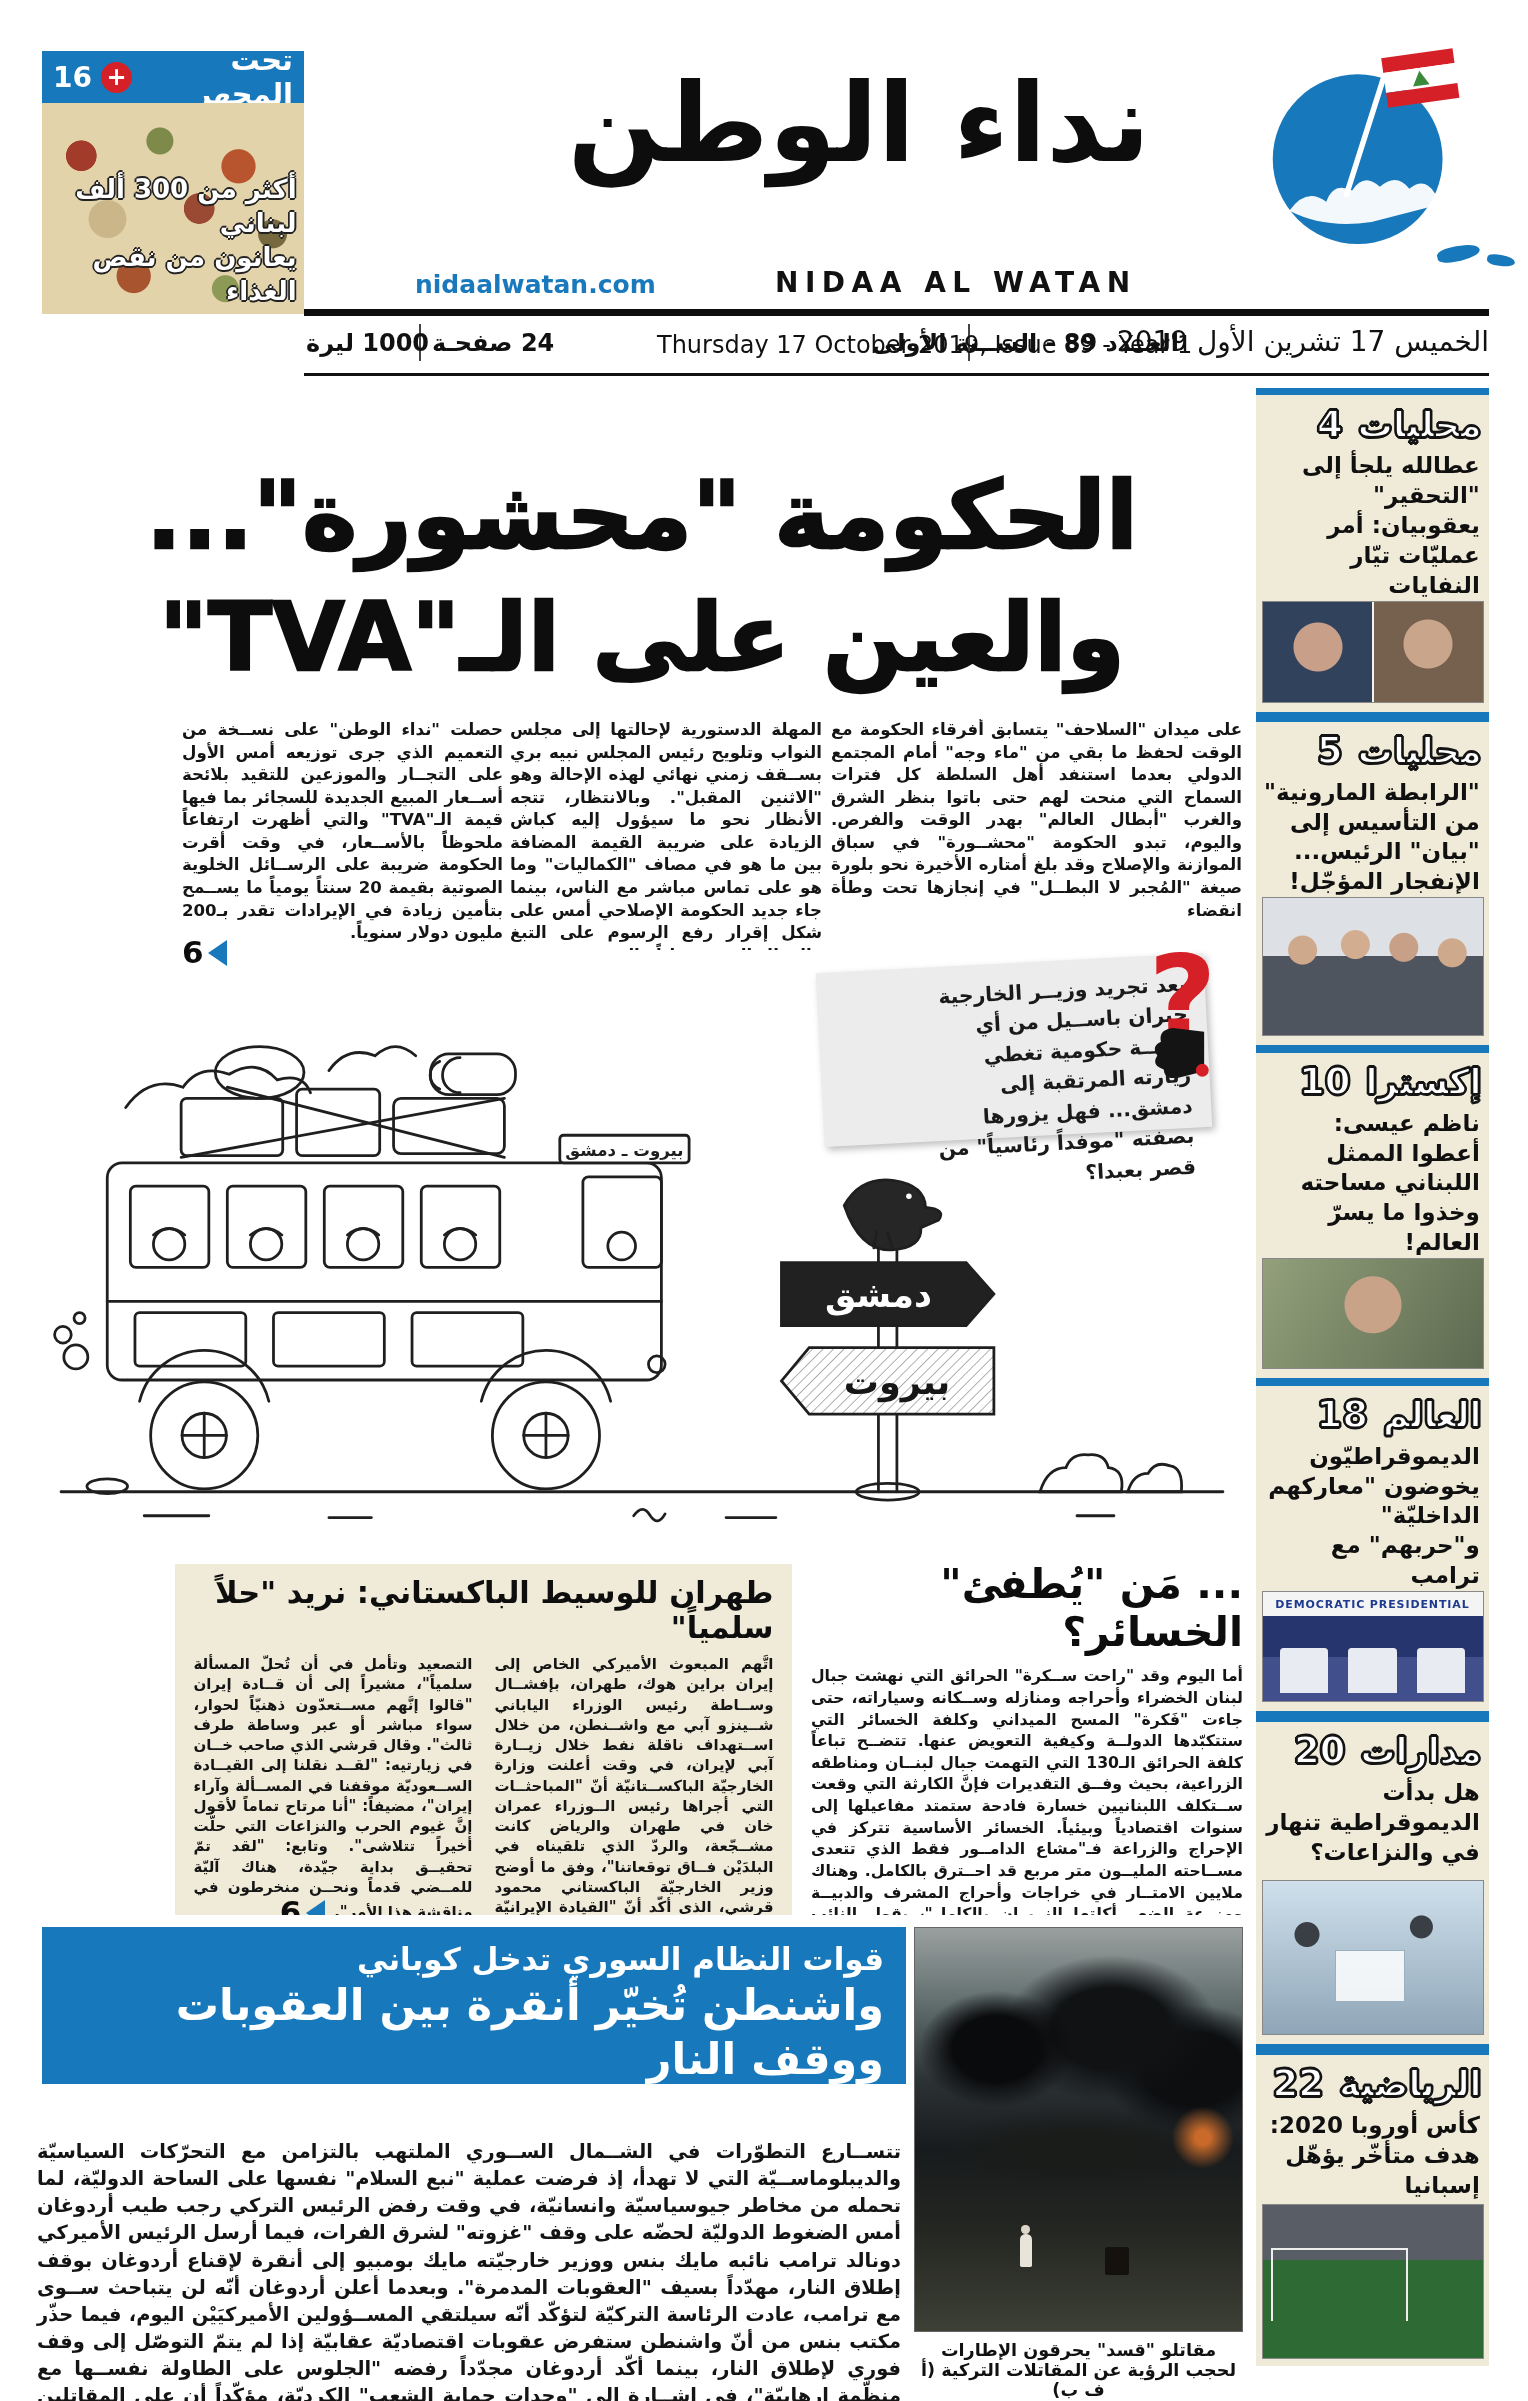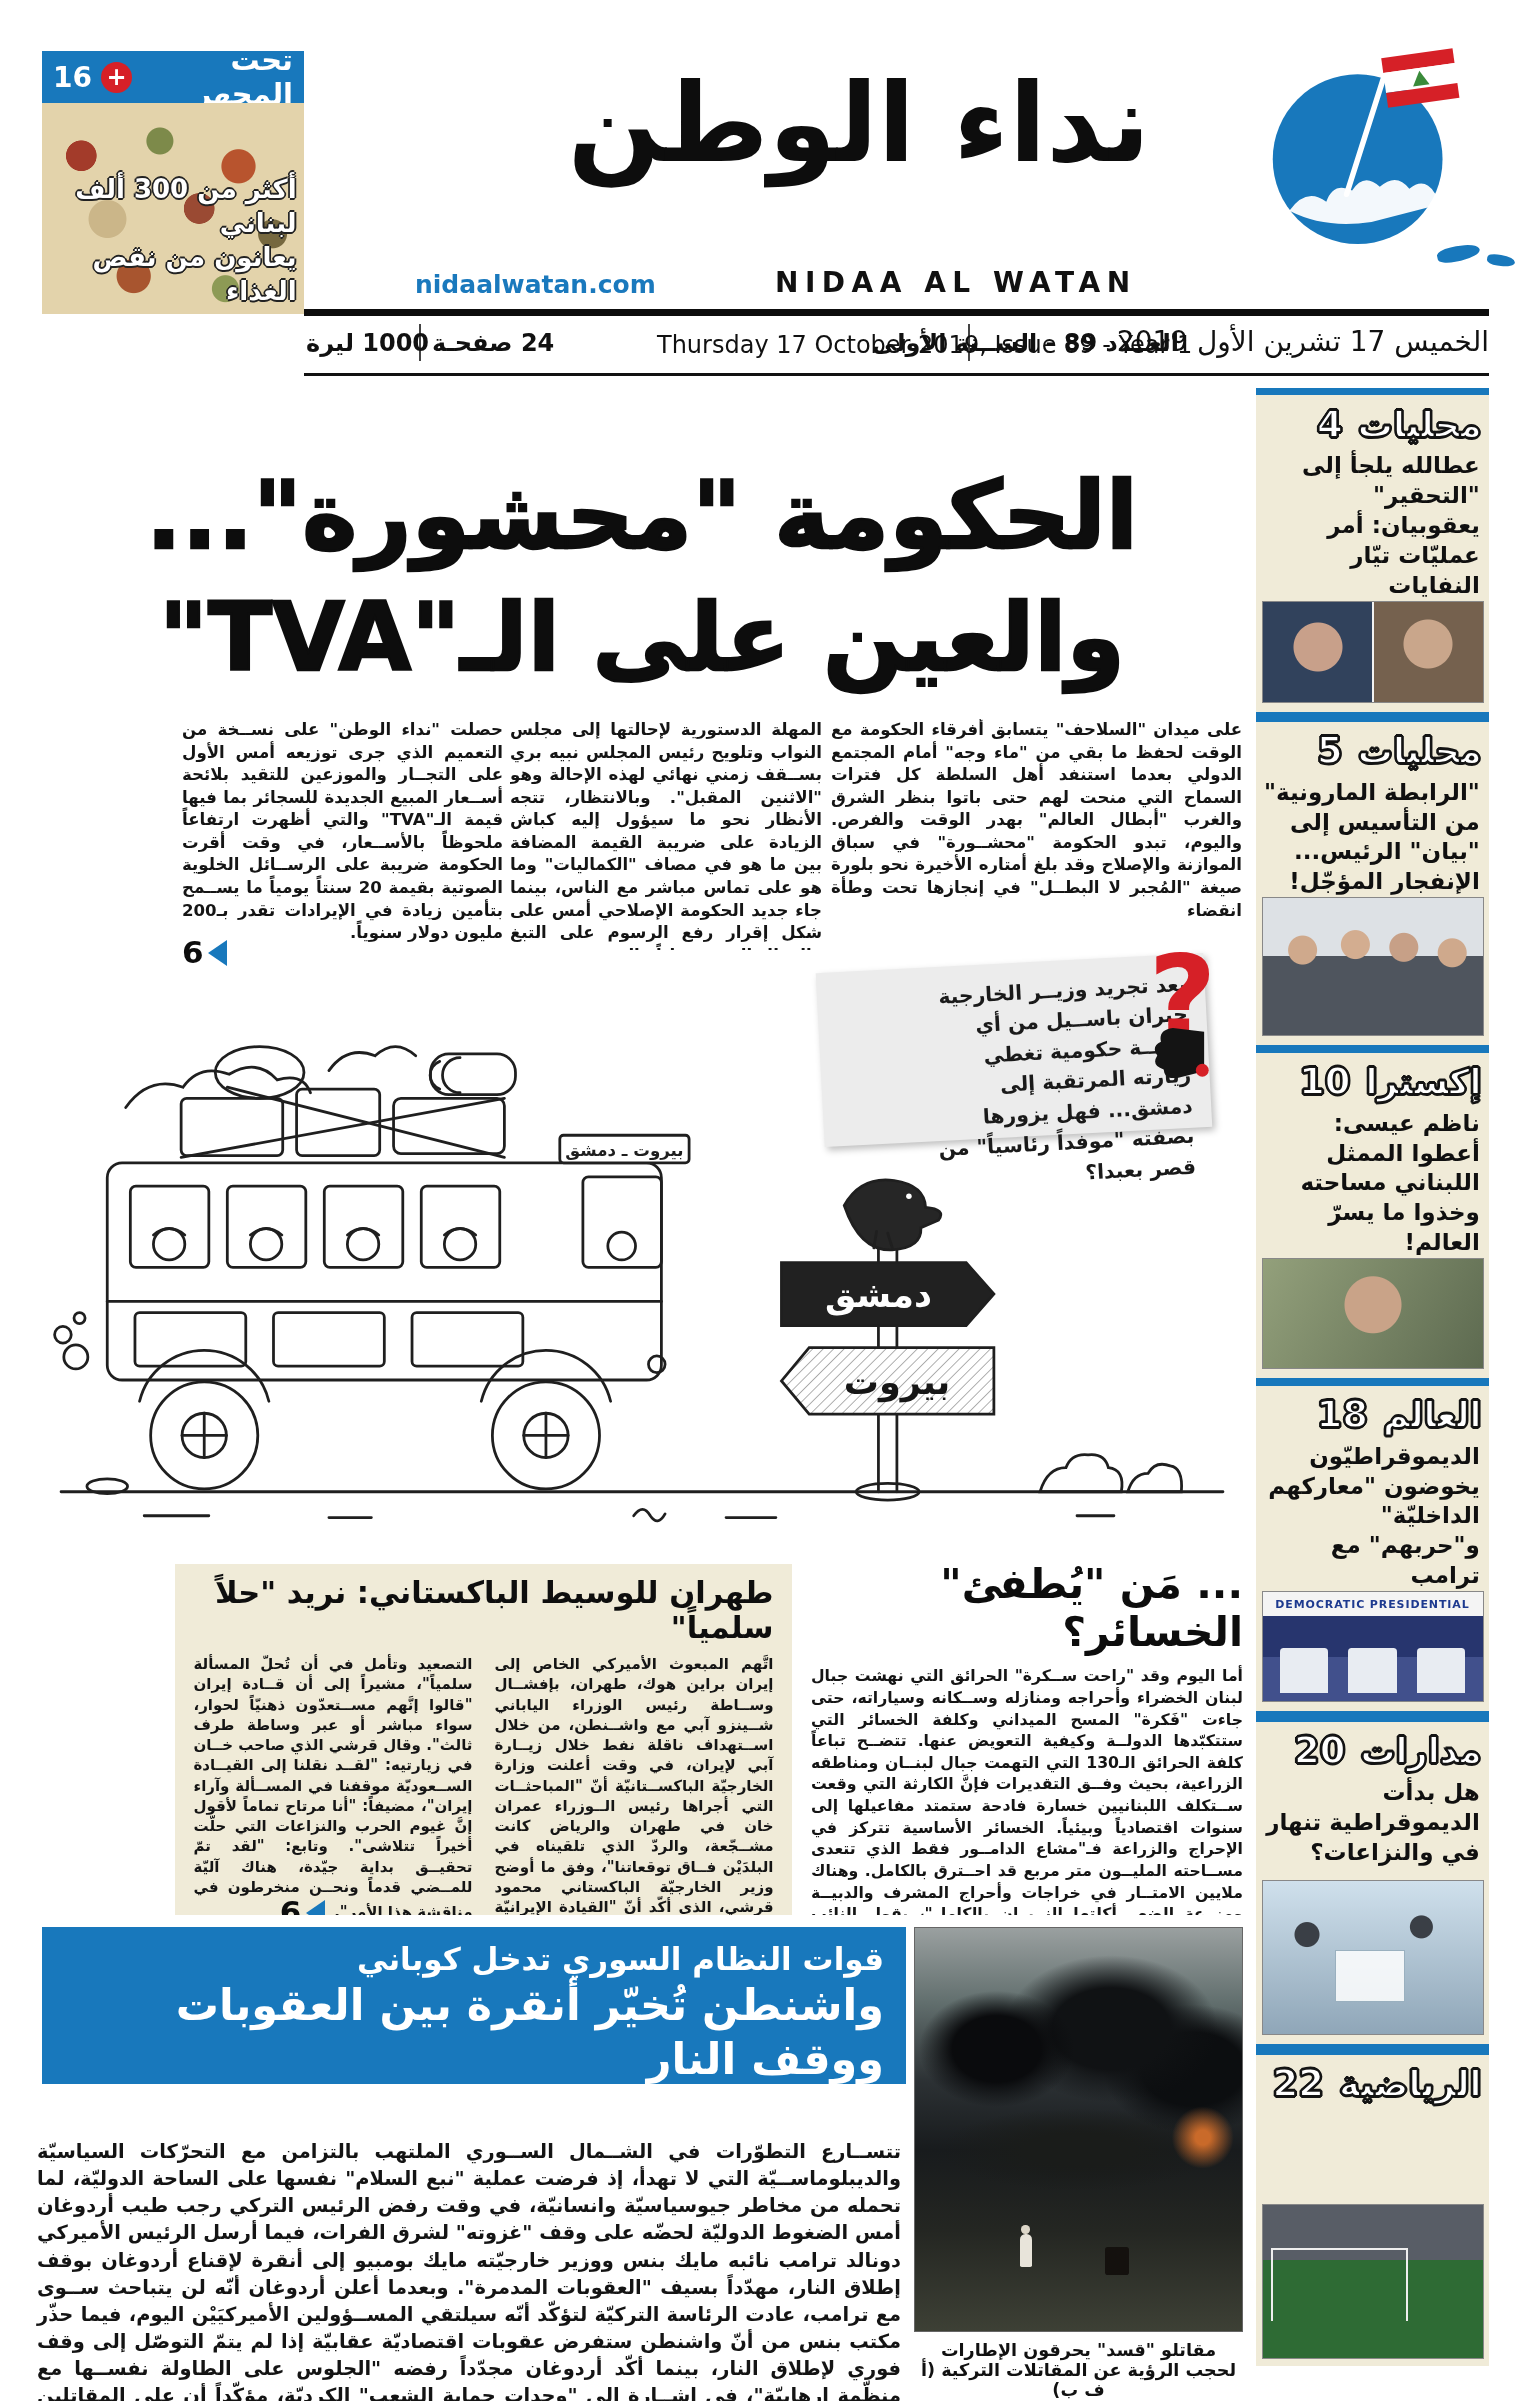--- a/index.html
+++ b/index.html
@@ -370,20 +370,21 @@
         <div class="ph5-box"></div>
       </div>
     </div>
 
     <div class="sb-sec" style="height:324px">
       <div class="sb-bar"></div>
       <div class="sb-title">
         <span class="sb-name">الرياضية</span>
         <span class="sb-num">22</span>
       </div>
+      <p class="sb-head">كأس أوروبا 2020: هدف متأخّر يؤهّل إسبانيا</p>
       <div class="ph ph6">
         <div class="ph6-goal"></div>
       </div>
     </div>
 
   </div>
 </div>
 
 
 </body></html>

